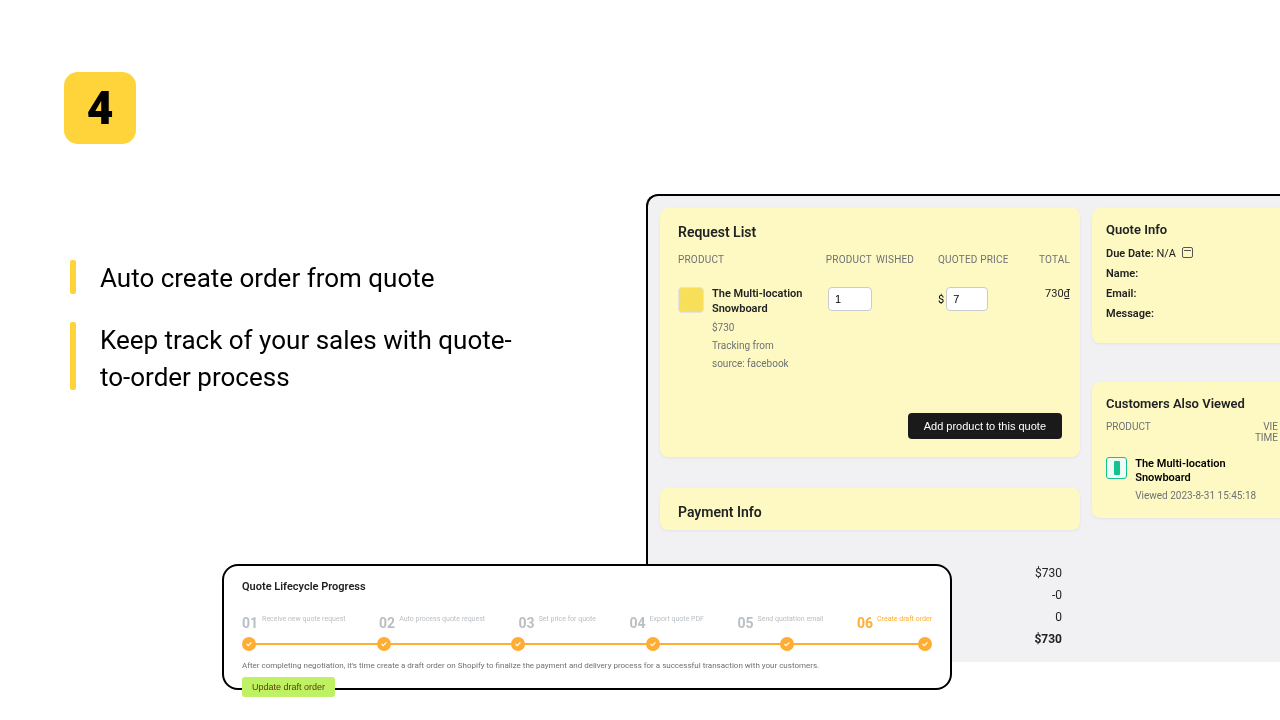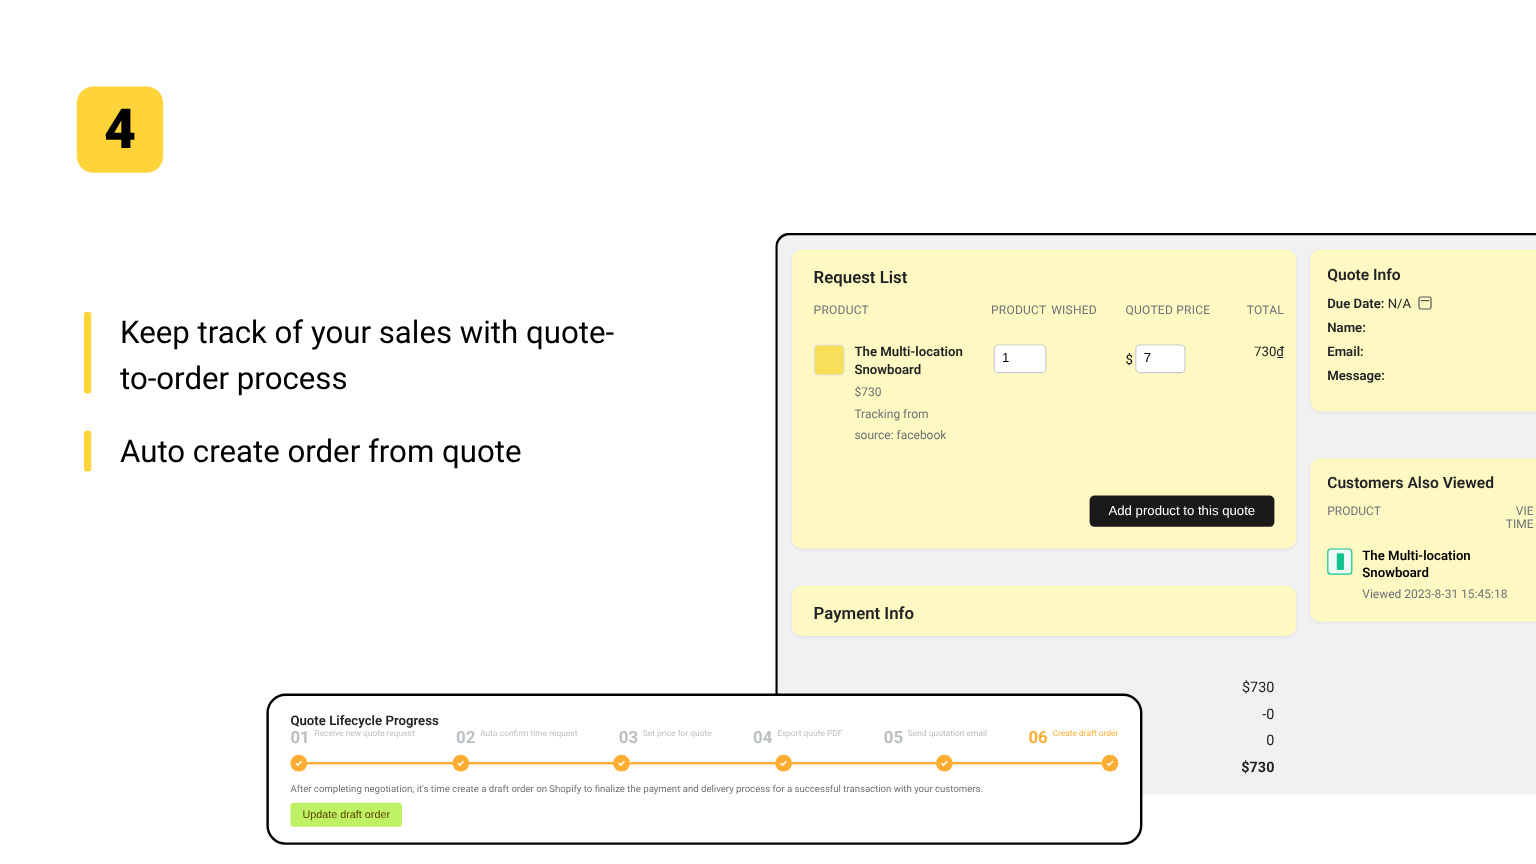--- a/index.html
+++ b/index.html
@@ -66,25 +66,25 @@
   .also-card { position: absolute; top: 186px; left: 444px; width: 200px; padding: 14px 14px 16px; }
   .also-head { font-size: 10px; color:#6d7175; display:flex; justify-content:space-between; margin: 6px 0 14px;}
   .also-row { display:flex; gap:8px; }
   .also-thumb { width:22px; height:22px; border:1px solid #13c28e; border-radius:3px; background:#eefcf6; position:relative;}
   .also-thumb:after{content:"";position:absolute;left:7px;top:3px;width:6px;height:14px;background:#13c28e;border-radius:1px;}
   .also-name { font-size:11px; font-weight:600; line-height:1.3;}
   .also-meta { font-size:10px; color:#6d7175; margin-top:3px; line-height:1.35;}
 
   
   .life-card {
-    position: absolute; top: 578px; left: 222px; width: 730px; height: 126px;
+    position: absolute; top: 564px; left: 222px; width: 730px; height: 126px;
     background: #fff; border: 2px solid #000; border-radius: 16px; padding: 14px 18px 12px;
   }
   .life-title { font-size: 11px; font-weight: 600; color:#202223;}
-  .steps { display:flex; justify-content:space-between; margin-top:0; }
+  .steps { display:flex; justify-content:space-between; margin-top:22px; }
   .step { display:flex; align-items:flex-start; gap:4px; }
   .step-num { font-size: 14px; font-weight:700; color:#babfc3;}
   .step-lbl { font-size: 7px; color:#babfc3; line-height:1.15; }
   .step.active .step-num { color:#FFAE33;}
   .step.active .step-lbl { color:#FFAE33;}
   .track { position:relative; margin-top:6px; height:14px;}
   .track-line { position:absolute; top:6px; left:8px; right:8px; height:2px; background:#FFAE33;}
   .dot { position:absolute; top:0; width:14px; height:14px; border-radius:50%; background:#FFAE33; display:flex; align-items:center; justify-content:center;}
   .dot svg{width:8px;height:8px;}
   .life-desc { font-size:8px; color:#6d7175; margin-top:10px; line-height:1.3;}
@@ -92,26 +92,26 @@
 </style>
 </head>
 <body>
 
 <div class="header">
   <div class="badge">4</div>
 </div>
 
 <div class="bullets">
   <div class="bullet">
+    <div class="bar" style="height:34px"></div>
+    <div class="bullet-text">Auto create order from quote</div>
+  </div>
+  <div class="bullet">
     <div class="bar" style="height:68px"></div>
     <div class="bullet-text" style="max-width:420px">Keep track of your sales with quote-to-order process</div>
-  </div>
-  <div class="bullet">
-    <div class="bar" style="height:34px"></div>
-    <div class="bullet-text">Auto create order from quote</div>
   </div>
 </div>
 
 <div class="panel-wrap">
   <div class="card req-card">
     <div class="req-title">Request List</div>
     <div class="req-head">
       <div>PRODUCT</div>
       <div>PRODUCT</div>
       <div>WISHED</div>
@@ -185,21 +185,21 @@
 
 <div class="life-card">
   <div class="life-title">Quote Lifecycle Progress</div>
   <div class="steps">
     <div class="step">
         <span class="step-num">01</span>
         <span class="step-lbl">Receive new quote request</span>
       </div>
     <div class="step">
         <span class="step-num">02</span>
-        <span class="step-lbl">Auto confirm time request</span>
+        <span class="step-lbl">Auto process quote request</span>
       </div>
     <div class="step">
         <span class="step-num">03</span>
         <span class="step-lbl">Set price for quote</span>
       </div>
     <div class="step">
         <span class="step-num">04</span>
         <span class="step-lbl">Export quote PDF</span>
       </div>
     <div class="step">

